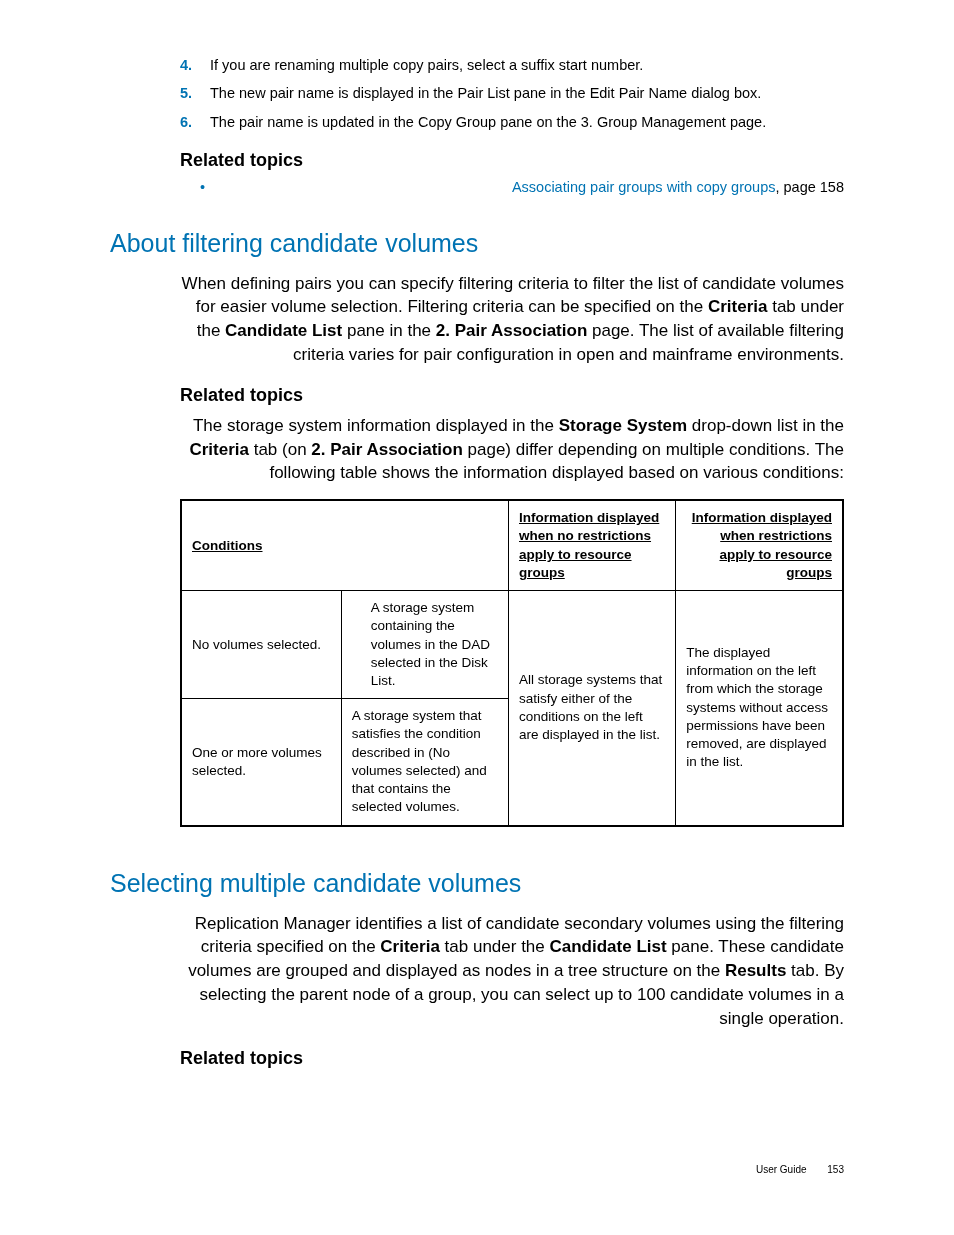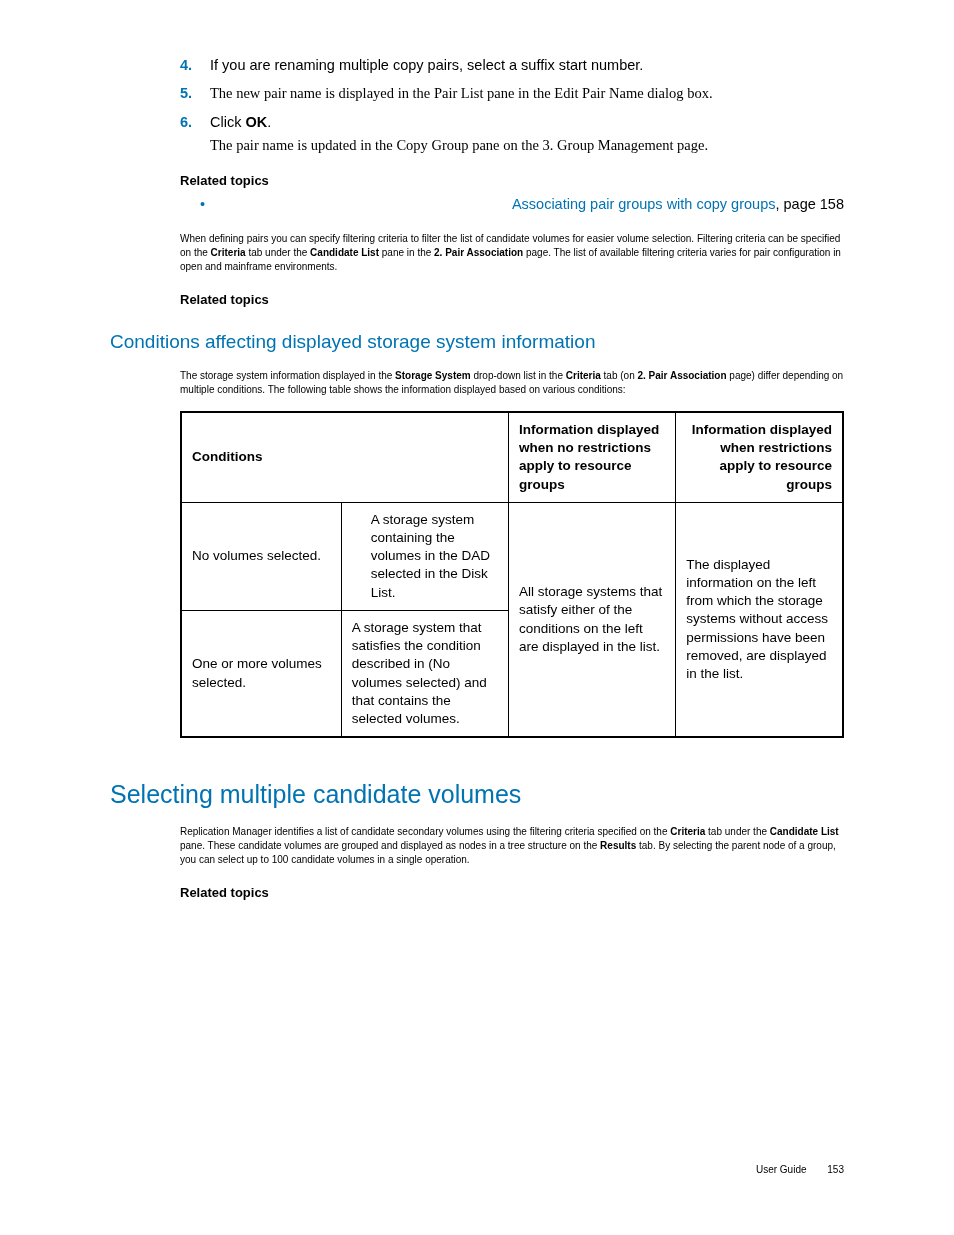--- a/index.html
+++ b/index.html
@@ -38,25 +38,24 @@
     top: 0;
     font-weight: bold;
     color: #0073b3;
   }
   ol.steps > li .step-body {
     display: block;
   }
   ol.steps > li .step-sub {
     display: block;
     margin-top: 3px;
-    font-family: Liberation Serif, serif;
   }
   .related-heading {
     font-weight: bold;
-    font-size: 13px;
+    font-size: 18px;
     margin-top: 18px;
     margin-bottom: 6px;
     margin-left: 70px;
   }
   ul.related {
     list-style: none;
     padding: 0;
     margin: 0 0 0 90px;
     text-align: right;
   }
@@ -83,23 +82,24 @@
     margin: 30px 0 14px 0;
   }
   h3.subsection {
     font-family: Arial, Helvetica, sans-serif;
     font-weight: normal;
     color: #0073b3;
     font-size: 19px;
     margin: 24px 0 10px 0;
   }
   p.para {
-    font-size: 10px;
+    font-size: 17px;
     line-height: 1.4;
-    margin: 16px 0 10px 0;
+    margin: 8px 0 10px 0;
+    text-align: right;
   }
   .bold { font-weight: bold; }
   table.info {
     border-collapse: collapse;
     width: 100%;
     margin-top: 14px;
     margin-left: 70px;
     width: calc(100% - 70px);
     font-size: 13.5px;
   }
@@ -111,20 +111,21 @@
     line-height: 1.35;
   }
   table.info thead tr {
     border-top: 2.5px solid #000;
   }
   table.info {
     border: 2.5px solid #000;
   }
   table.info th {
     font-weight: bold;
+    text-decoration: underline;
   }
   .footer {
     position: absolute;
     bottom: 60px;
     right: 110px;
     font-size: 10px;
   }
   .footer .pagenum {
     margin-left: 18px;
   }
@@ -139,44 +140,41 @@
       <li>
         <span class="num">4.</span>
         <span class="step-body">If you are renaming multiple copy pairs, select a suffix start number.</span>
       </li>
       <li>
         <span class="num">5.</span>
         <span class="step-sub">The new pair name is displayed in the Pair List pane in the Edit Pair Name dialog box.</span>
       </li>
       <li>
         <span class="num">6.</span>
-        <span class="step-body">
-          <span>Click </span><span class="bold">OK</span><span>.</span>
-        </span>
         <span class="step-sub">The pair name is updated in the Copy Group pane on the 3. Group Management page.</span>
       </li>
     </ol>
   </div>
 
   <div class="related-heading">Related topics</div>
   <ul class="related">
     <li>
       <span class="link">Associating pair groups with copy groups</span><span>, page 158</span>
     </li>
   </ul>
 
+  <h2 class="section">About filtering candidate volumes</h2>
   <div class="content-indent">
     <p class="para">
       <span>When defining pairs you can specify filtering criteria to filter the list of candidate volumes for easier volume selection. Filtering criteria can be specified on the </span><span class="bold">Criteria</span><span> tab under the </span><span class="bold">Candidate List</span><span> pane in the </span><span class="bold">2. Pair Association</span><span> page. The list of available filtering criteria varies for pair configuration in open and mainframe environments.</span>
     </p>
   </div>
 
   <div class="related-heading">Related topics</div>
 
-  <h3 class="subsection">Conditions affecting displayed storage system information</h3>
   <div class="content-indent">
     <p class="para">
       <span>The storage system information displayed in the </span><span class="bold">Storage System</span><span> drop-down list in the </span><span class="bold">Criteria</span><span> tab (on </span><span class="bold">2. Pair Association</span><span> page) differ depending on multiple conditions. The following table shows the information displayed based on various conditions:</span>
     </p>
   </div>
 
   <table class="info">
     <thead>
       <tr>
         <th colspan="2">Conditions</th>

